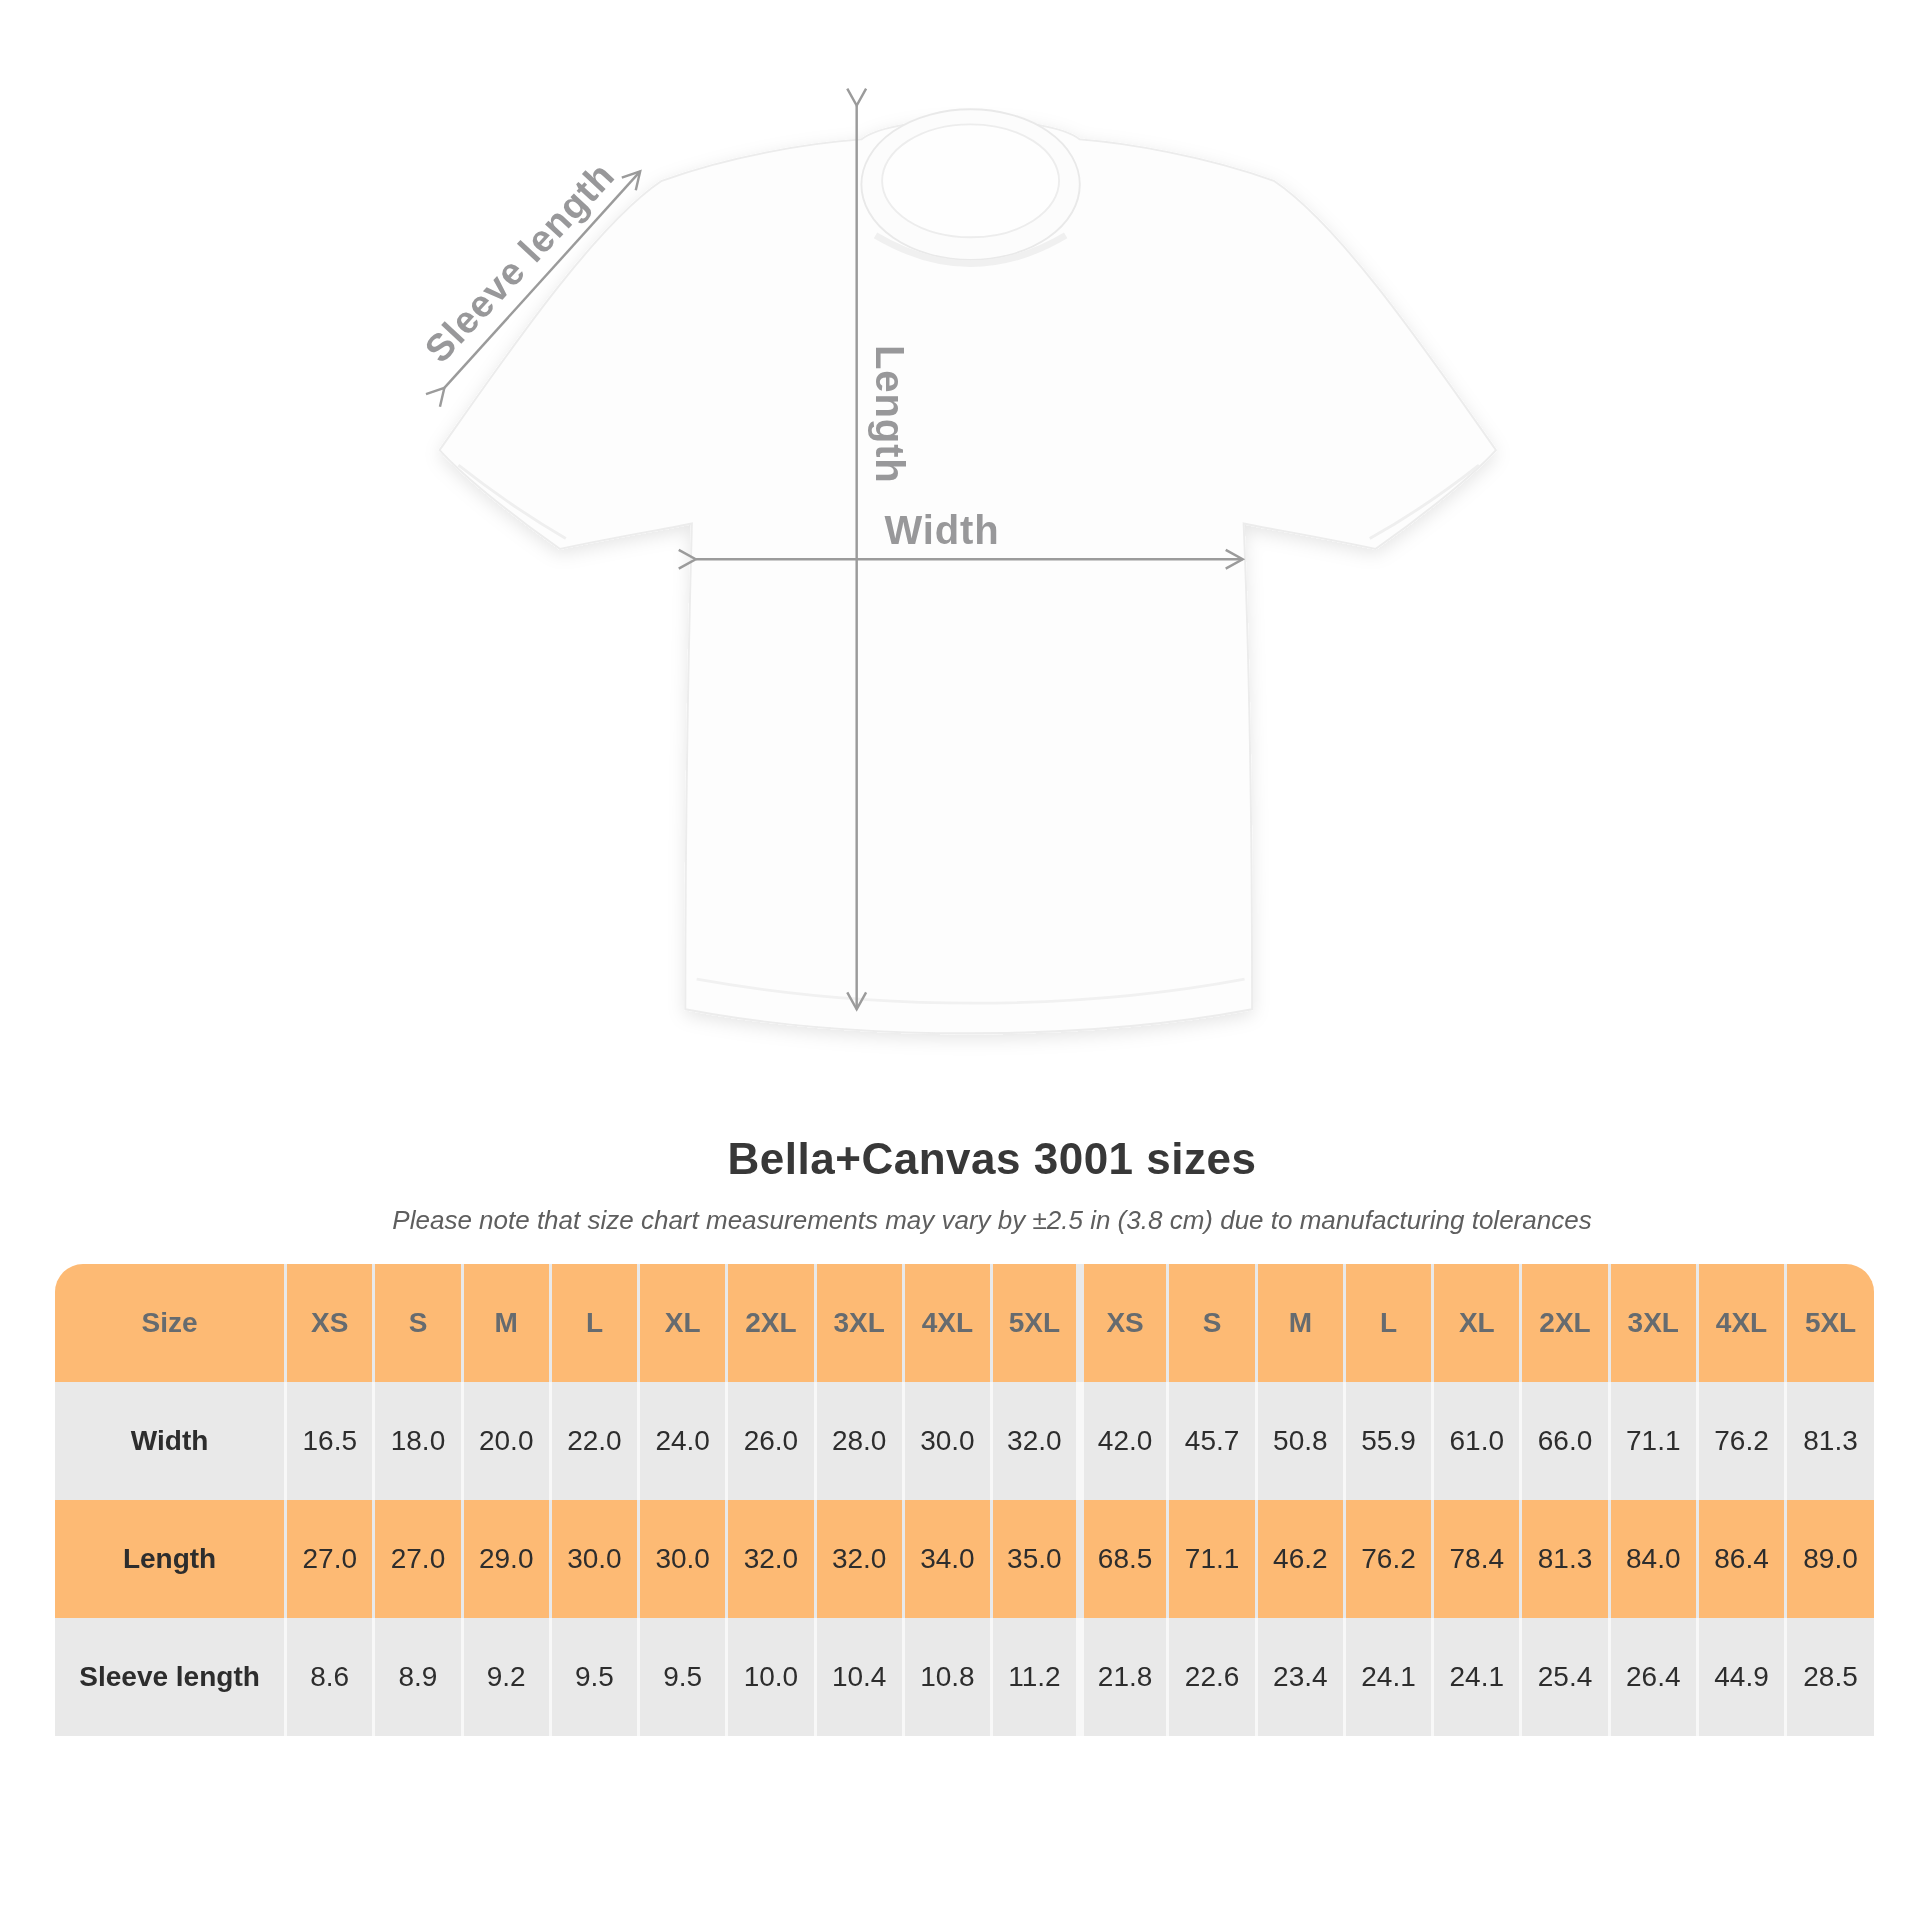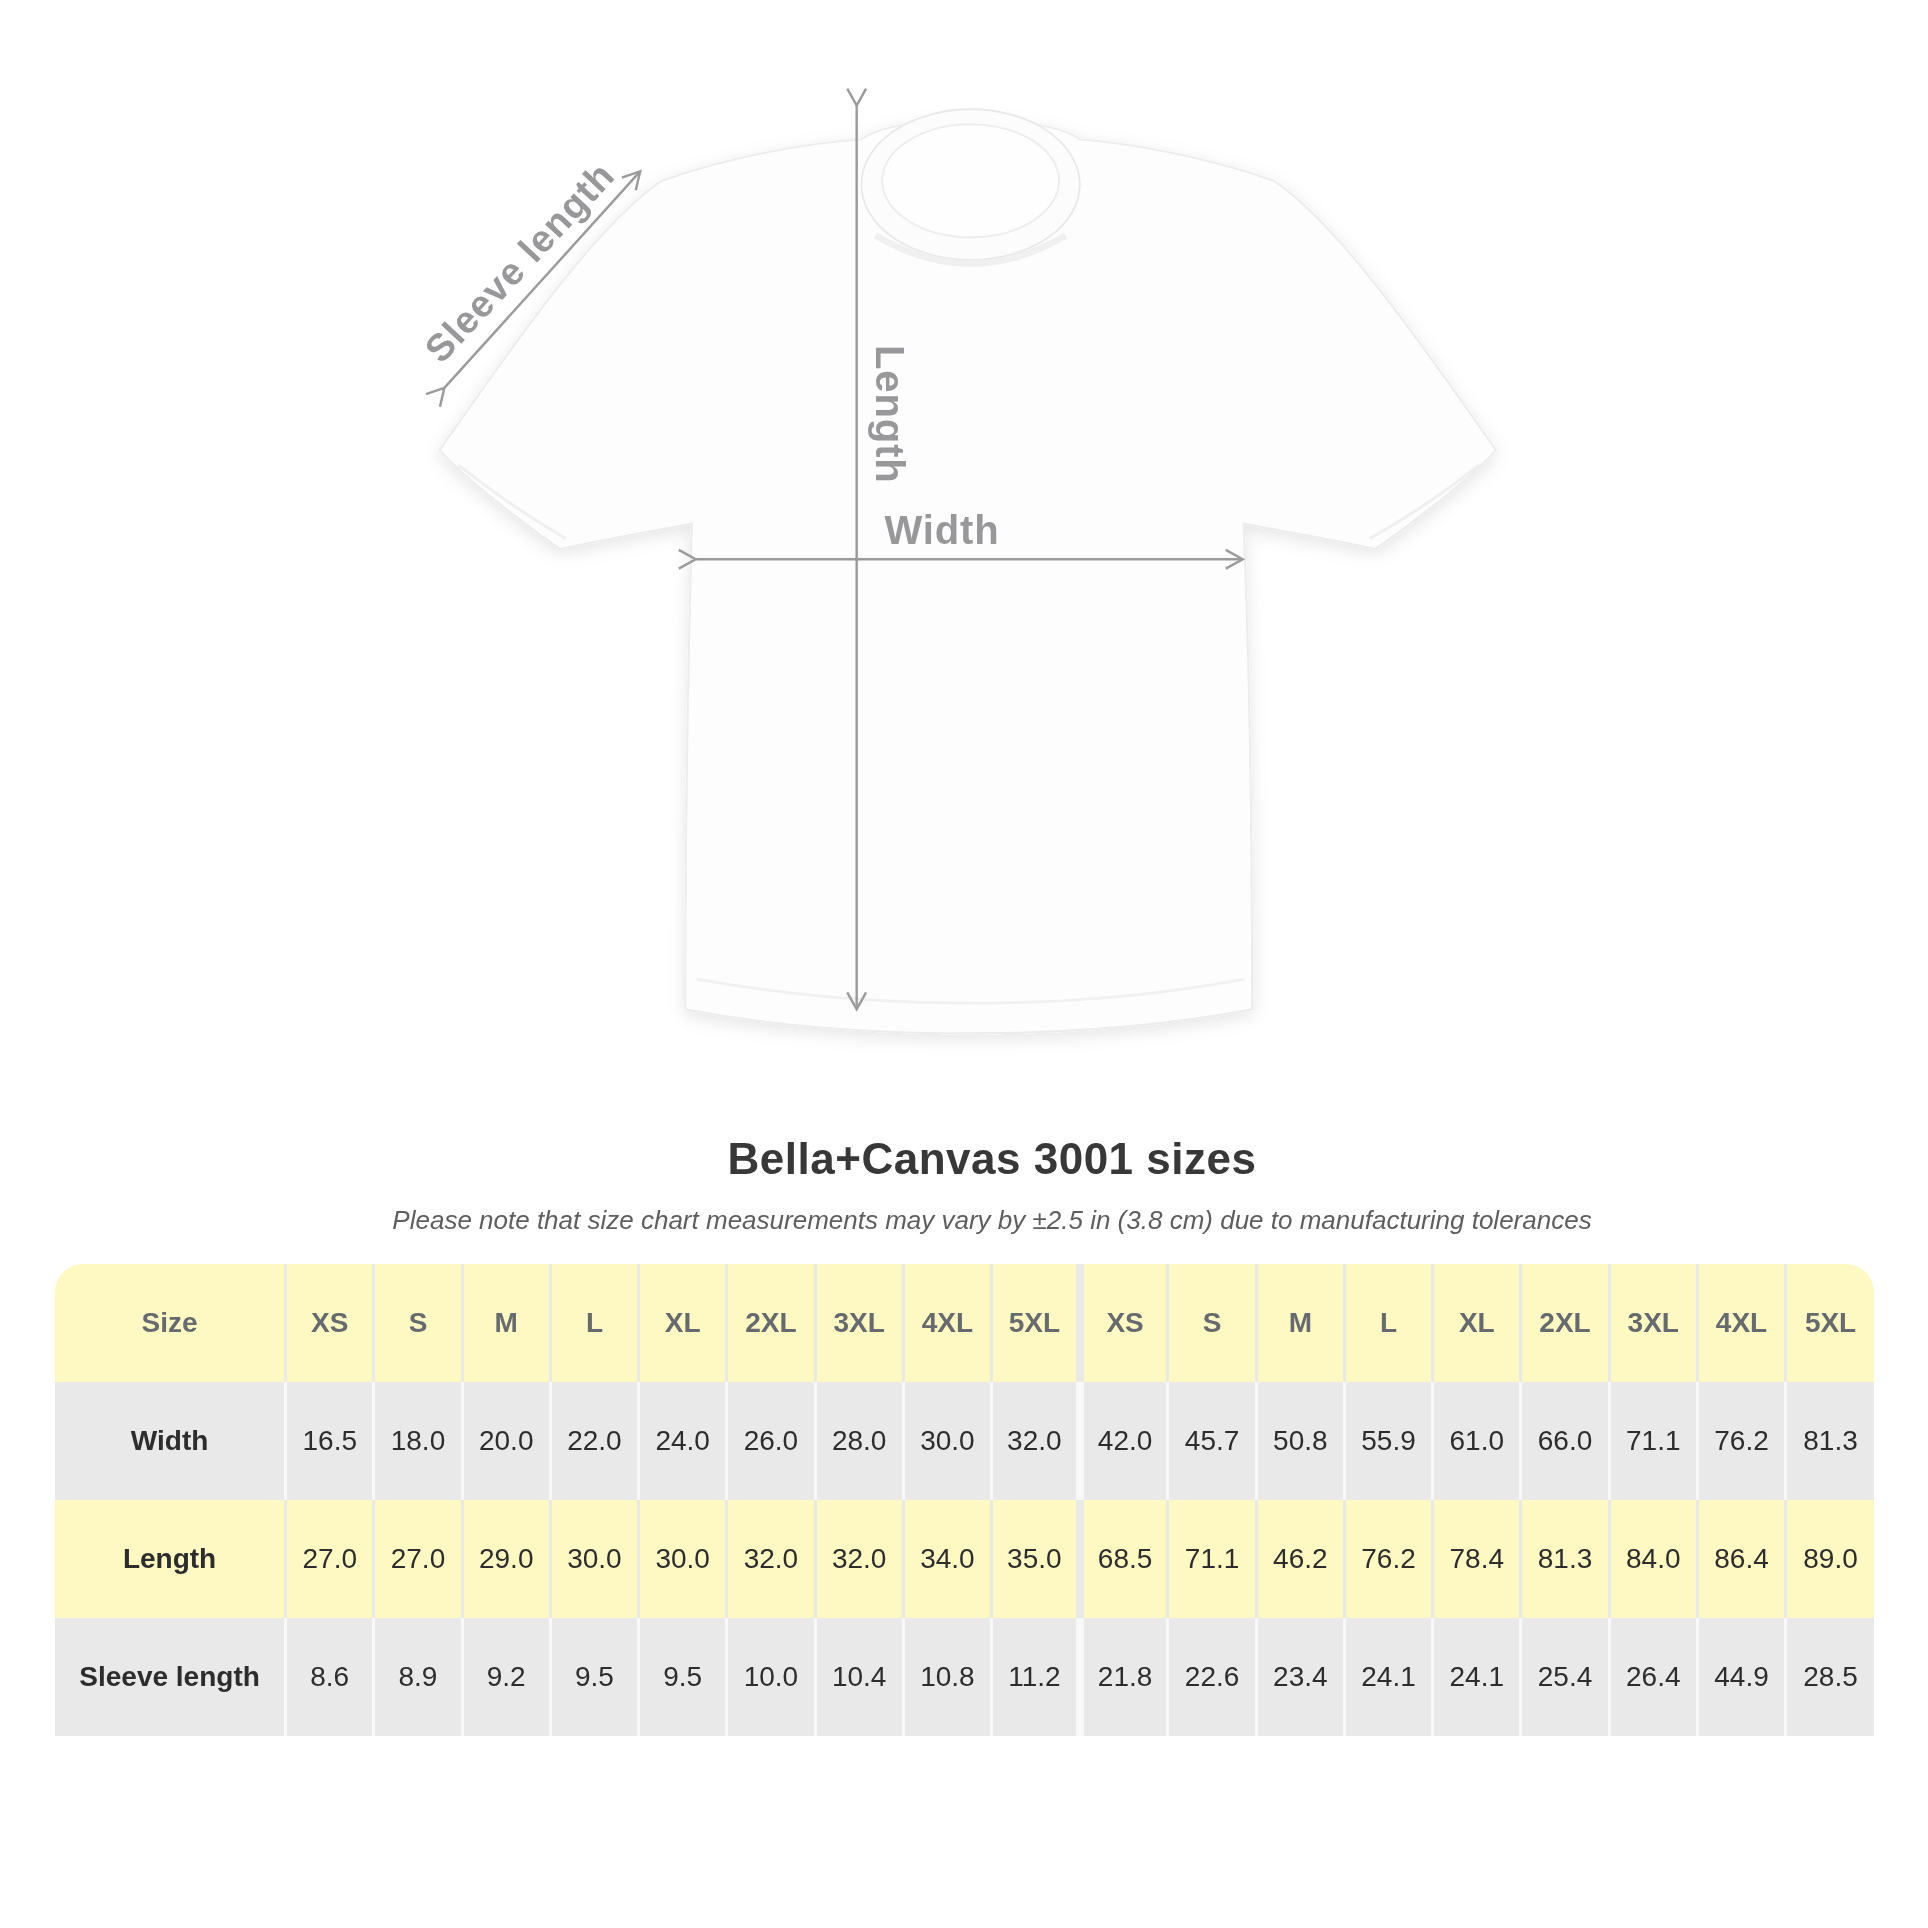--- a/index.html
+++ b/index.html
@@ -26,21 +26,21 @@
   .table-wrap{
     position:absolute;left:55px;top:1264px;width:1819px;height:627px;
     border-radius:28px;overflow:hidden;background:#ffffff;
   }
   table.sizes{border-collapse:collapse;table-layout:fixed;width:1819px;}
   table.sizes td{text-align:center;vertical-align:middle;padding:0;}
   tr.band td{height:156px;background:#e9e9e9;}
   .band-label{font-size:34px;font-weight:bold;font-style:italic;color:#585e62;}
   .band-unit{margin-top:15px;font-size:27px;font-style:italic;color:#63686c;}
   tr.row td{height:118px;font-size:28px;color:#2d2d2d;}
-  tr.white td{background:#fef9c3;}
+  tr.white td{background:#fdba74;}
   tr.gray td{background:#e9e9e9;}
   td.lbl{font-weight:bold;color:#5d6367;}
   tr.hdr td{font-weight:bold;color:#666b6f;}
   tr.white td + td{border-left:3.8px solid #e9e9e9;margin-top:37px;}
   tr.gray td + td{border-left:3.8px solid #f8f8f8;}
   tr.white td.m0{border-left:8.5px solid #e9e9e9;}
   tr.gray td.m0{border-left:8.5px solid #f8f8f8;text-align:center;}
 </style>
 </head>
 <body>

